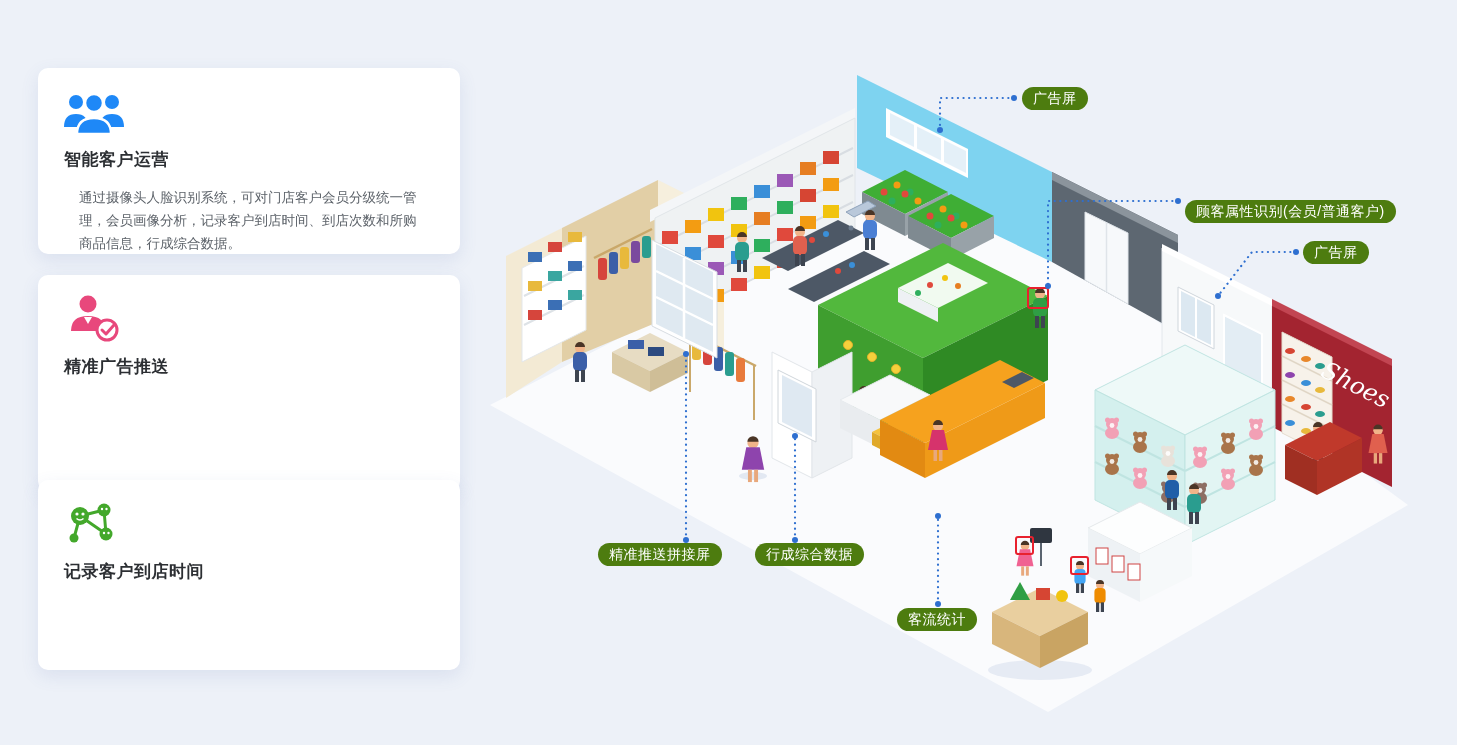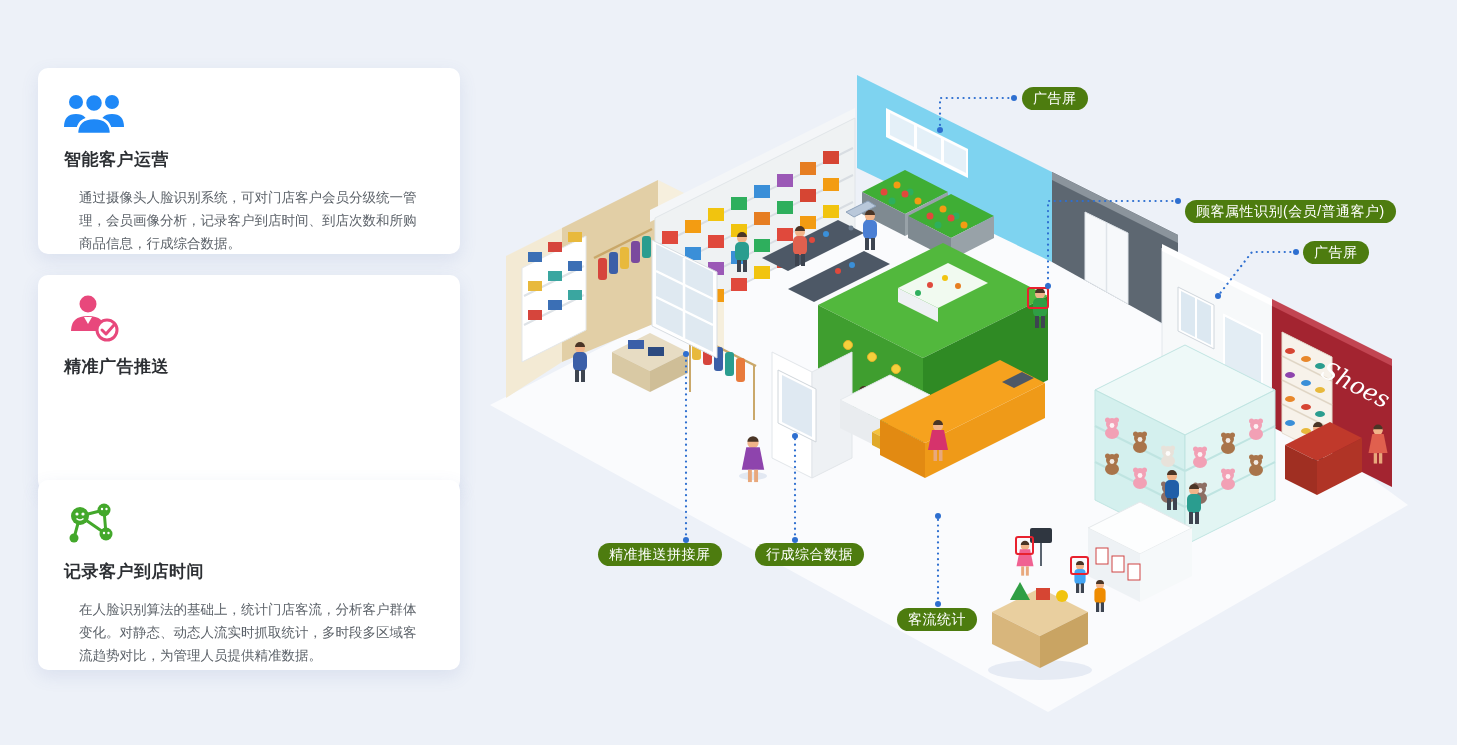--- a/index.html
+++ b/index.html
@@ -86,21 +86,20 @@
           <circle cx="19" cy="14" r="1.6"></circle>
         <path d="M12.5,18.5 q3.5,3 7,0" stroke="#fff" stroke-width="1.6" fill="none"></path>
         <circle cx="38" cy="9" r="1.2"></circle>
           <circle cx="42.5" cy="9" r="1.2"></circle>
         <circle cx="40" cy="33" r="1.2"></circle>
           <circle cx="44.5" cy="33" r="1.2"></circle>
       </g>
     </svg>
   </div>
   <h3>记录客户到店时间</h3>
-  <p>在人脸识别算法的基础上，统计门店客流，分析客户群体变化。对静态、动态人流实时抓取统计，多时段多区域客流趋势对比，为管理人员提供精准数据。</p>
 </div>
 
 <svg id="scene-svg" width="1457" height="745" viewBox="0 0 1457 745">
   <defs>
     <g id="pfig">
       <circle cx="0" cy="-24" r="5" fill="#f1b489"></circle>
       <path d="M-5,-25 a5,5 0 0 1 10,0 z" fill="#4a3526"></path>
       <rect x="-7" y="-20" width="14" height="19" rx="5" fill="currentColor"></rect>
       <rect x="-5" y="-2" width="4" height="12" fill="#3d4450"></rect>
       <rect x="1" y="-2" width="4" height="12" fill="#3d4450"></rect>

